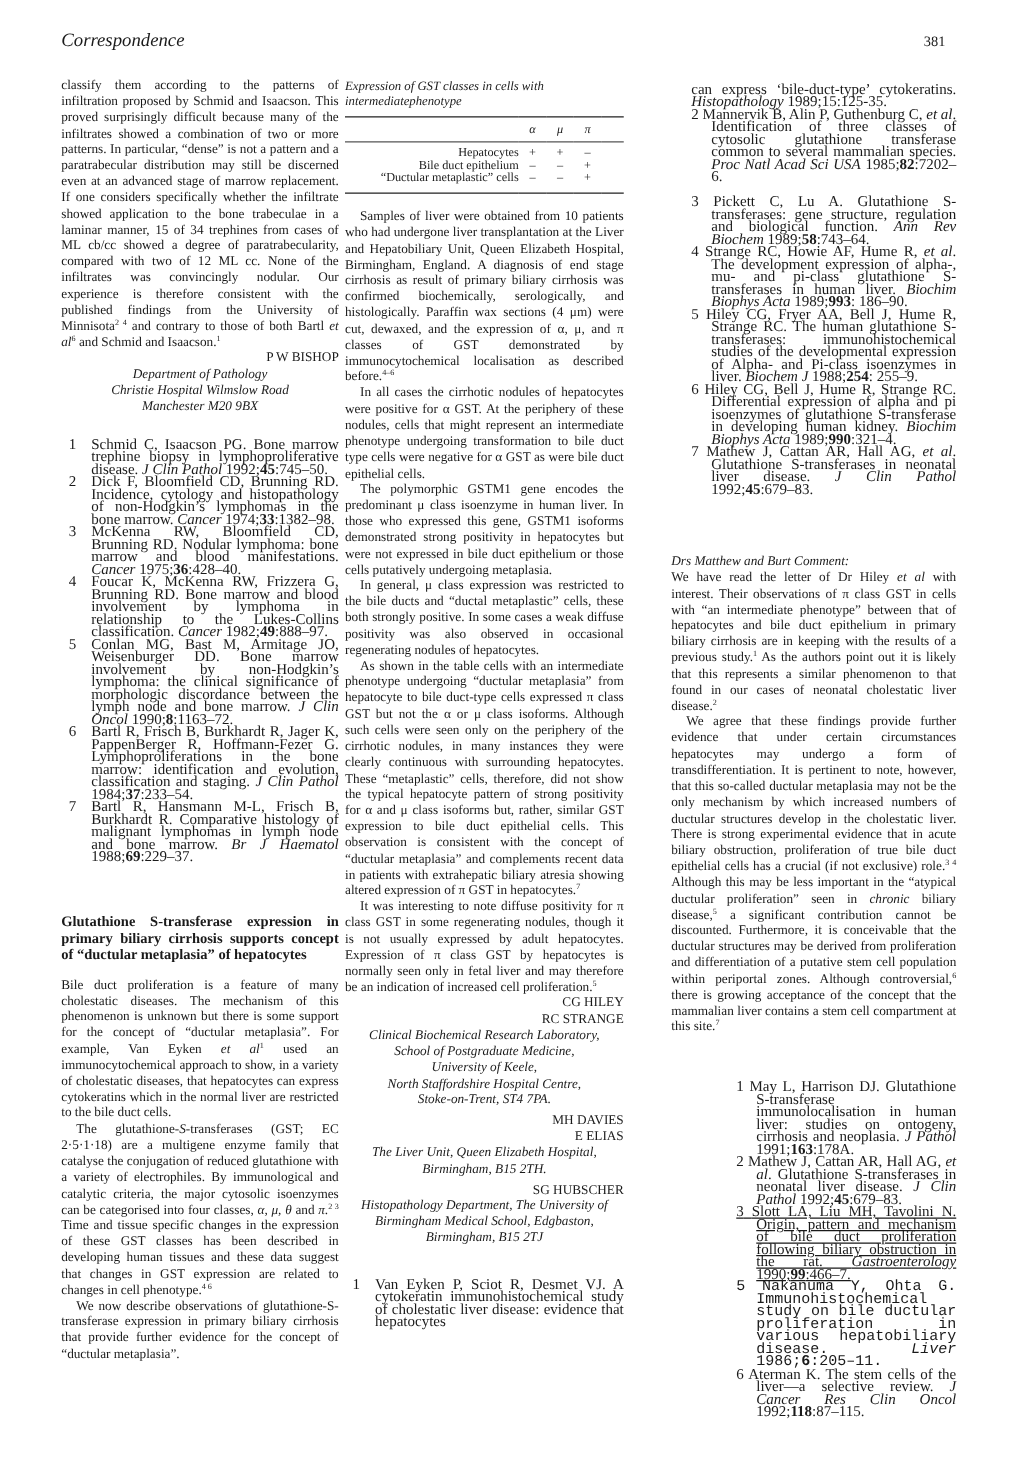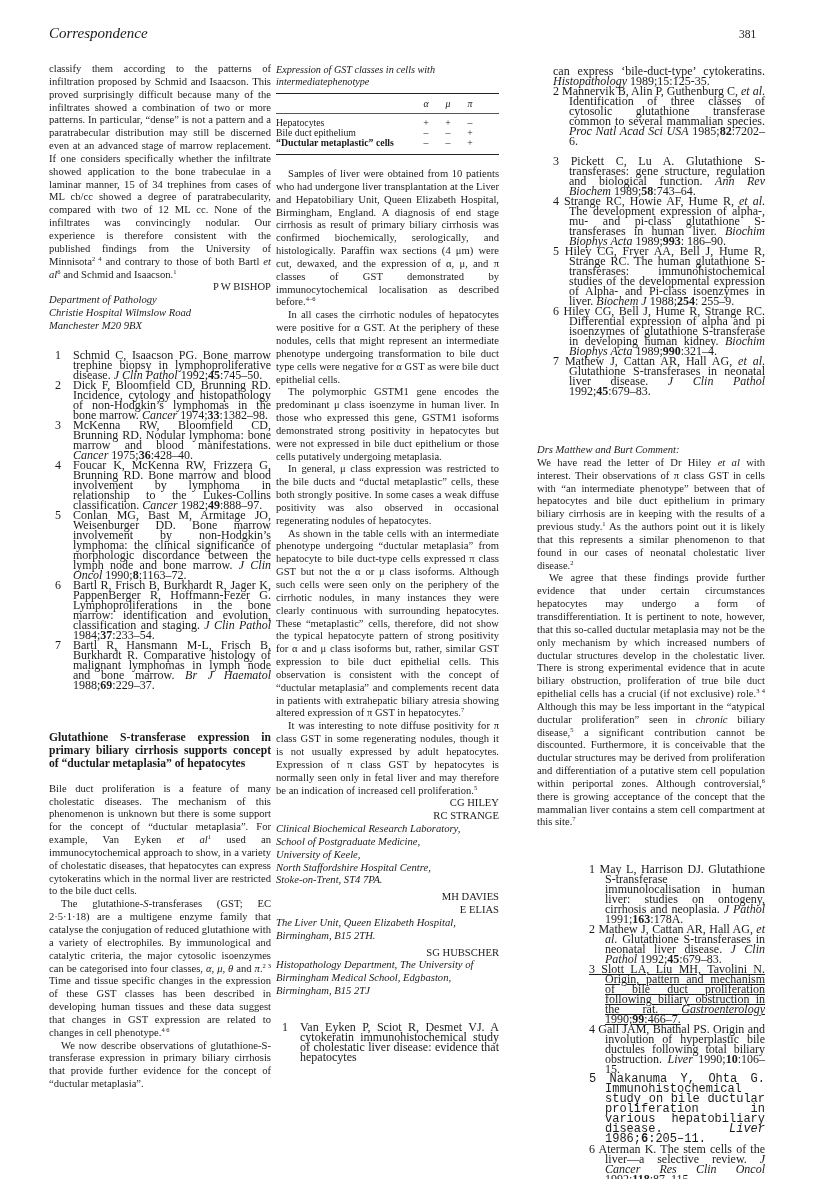--- a/index.html
+++ b/index.html
@@ -18,39 +18,39 @@
     position: absolute; left: 739px; top: 28px; font-size: 11.5px;
   }
   .col { position: absolute; }
   .col-left { left: 49px; top: 63px; width: 222px; }
   .col-mid { left: 276px; top: 64px; width: 223px; }
   .col-right { left: 553px; top: 66px; width: 212px; }
 
   p { margin: 0; text-align: justify; }
   p.indent { text-indent: 12px; }
   .sig-name { text-align: right; }
-  .sig-addr { text-align: left; font-style: italic; }
+  .sig-addr { text-align: center; font-style: italic; }
   .sig-block { margin-top: 0; }
   .sig-gap { margin-top: 4px; }
 
   ol.refs { list-style: none; margin: 0; padding: 0; font-size: 12px; line-height: 10px; }
   ol.refs li { position: relative; padding-left: 24px; text-align: justify; }
   ol.refs li .num { position: absolute; left: 6px; top: 0; }
   .ital { font-style: italic; }
   .bold { font-weight: bold; }
 
   .article-title {
     font-weight: bold; font-size: 11.6px; line-height: 13px; text-align: justify;
     margin-top: 0;
   }
 
   table.gst { width: 100%; border-collapse: collapse; font-size: 9.8px; line-height: 10px; }
   table.gst th { font-weight: normal; font-style: italic; padding: 5px 0 4px 0; }
   table.gst td { padding: 0; }
-  table.gst td.lbl { text-align: left; }
+  table.gst td.lbl { text-align: right; }
   table.gst td.v, table.gst th.v { text-align: center; width: 22px; }
   table.gst td.pad, table.gst th.pad { width: 18px; }
   .tbl-title { font-style: italic; font-size: 10.2px; line-height: 11.5px; }
   .rule-thick { border-top: 1.6px solid #222; }
   .rule-thin { border-top: 0.8px solid #555; }
   sup { font-size: 6.5px; line-height: 0; vertical-align: 4px; }
 </style>
 </head>
 <body>
 
@@ -105,21 +105,21 @@
         <td class="pad"></td>
       </tr>
       <tr>
         <td class="lbl">Bile duct epithelium</td>
         <td class="v">–</td>
         <td class="v">–</td>
         <td class="v">+</td>
         <td class="pad"></td>
       </tr>
       <tr>
-        <td class="lbl" style="padding-bottom:6px;font-weight:bold;">“Ductular metaplastic” cells</td>
+        <td class="lbl" style="padding-bottom:6px;">“Ductular metaplastic” cells</td>
         <td class="v" style="padding-bottom:6px;">–</td>
         <td class="v" style="padding-bottom:6px;">–</td>
         <td class="v" style="padding-bottom:6px;">+</td>
         <td class="pad"></td>
       </tr>
       <tr class="rule-thick">
           <td colspan="5"></td>
         </tr>
     </tbody>
   </table>
@@ -172,17 +172,16 @@
   <div class="ital" style="margin-top:48px; margin-left:-16px;">Drs Matthew and Burt Comment:</div>
   <div style="margin-left:-16px;">
     <p><span>We have read the letter of Dr Hiley </span><span class="ital">et al</span><span> with interest. Their observations of π class GST in cells with “an intermediate phenotype” between that of hepatocytes and bile duct epithelium in primary biliary cirrhosis are in keeping with the results of a previous study.</span><sup>1</sup><span> As the authors point out it is likely that this represents a similar phenomenon to that found in our cases of neonatal cholestatic liver disease.</span><sup>2</sup></p>
     <p class="indent"><span>We agree that these findings provide further evidence that under certain circumstances hepatocytes may undergo a form of transdifferentiation. It is pertinent to note, however, that this so-called ductular metaplasia may not be the only mechanism by which increased numbers of ductular structures develop in the cholestatic liver. There is strong experimental evidence that in acute biliary obstruction, proliferation of true bile duct epithelial cells has a crucial (if not exclusive) role.</span><sup>3 4</sup><span> Although this may be less important in the “atypical ductular proliferation” seen in </span><span class="ital">chronic</span><span> biliary disease,</span><sup>5</sup><span> a significant contribution cannot be discounted. Furthermore, it is conceivable that the ductular structures may be derived from proliferation and differentiation of a putative stem cell population within periportal zones. Although controversial,</span><sup>6</sup><span> there is growing acceptance of the concept that the mammalian liver contains a stem cell compartment at this site.</span><sup>7</sup></p>
   </div>
 
   <ol class="refs" style="margin-top:35px;margin-left:36px;">
     <li style="padding-left:0; text-indent:-16px; margin-left:16px;"><span>1</span> <span>May L, Harrison DJ. Glutathione S-transferase immunolocalisation in human liver: studies on ontogeny, cirrhosis and neoplasia. </span><span class="ital">J Pathol</span><span> 1991;</span><span class="bold">163</span><span>:178A.</span></li>
     <li style="padding-left:0; text-indent:-16px; margin-left:16px;"><span>2</span> <span>Mathew J, Cattan AR, Hall AG, </span><span class="ital">et al</span><span>. Glutathione S-transferases in neonatal liver disease. </span><span class="ital">J Clin Pathol</span><span> 1992;</span><span class="bold">45</span><span>:679–83.</span></li>
     <li style="padding-left:0; text-indent:-16px; margin-left:16px;text-decoration:underline;"><span>3</span> <span>Slott LA, Liu MH, Tavolini N. Origin, pattern and mechanism of bile duct proliferation following biliary obstruction in the rat. </span><span class="ital">Gastroenterology</span><span> 1990;</span><span class="bold">99</span><span>:466–7.</span></li>
-    <li style="padding-left:0; text-indent:-16px; margin-left:16px;"><span>4</span> <span>Gall JAM, Bhathal PS. Origin and involution of hyperplastic bile ductules following total biliary obstruction. </span><span class="ital">Liver</span><span> 1990;</span><span class="bold">10</span><span>:106–15.</span></li>
     <li style="padding-left:0; text-indent:-16px; margin-left:16px;font-family:Liberation Mono, monospace;"><span>5</span> <span>Nakanuma Y, Ohta G. Immunohistochemical study on bile ductular proliferation in various hepatobiliary disease. </span><span class="ital">Liver</span><span> 1986;</span><span class="bold">6</span><span>:205–11.</span></li>
     <li style="padding-left:0; text-indent:-16px; margin-left:16px;"><span>6</span> <span>Aterman K. The stem cells of the liver—a selective review. </span><span class="ital">J Cancer Res Clin Oncol</span><span> 1992;</span><span class="bold">118</span><span>:87–115.</span></li>
   </ol>
 </div>
 
 </body></html>

